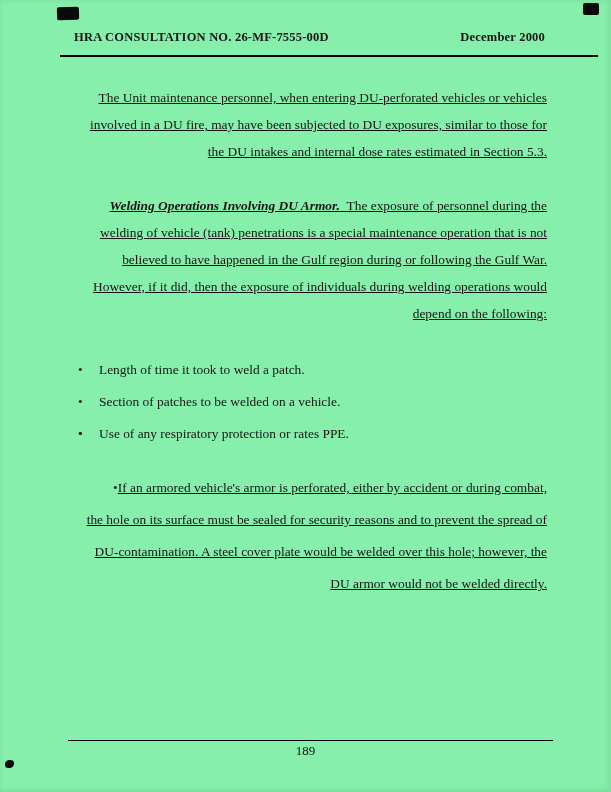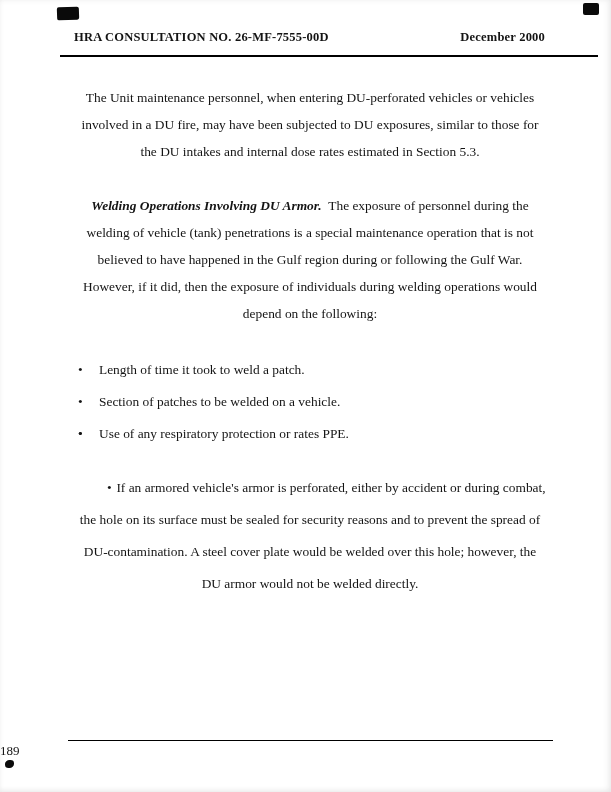--- a/index.html
+++ b/index.html
@@ -5,21 +5,21 @@
   html, body {
     margin: 0;
     padding: 0;
     background: #e9e9e7;
   }
   .page {
     position: relative;
     width: 611px;
     height: 792px;
     margin: 0 auto;
-    background: #ffffff;
+    background: #86efac;
     font-family: "Liberation Serif", "DejaVu Serif", serif;
     color: #141414;
     overflow: hidden;
     box-shadow: inset -3px 0 6px rgba(0,0,0,0.06), inset 0 -2px 5px rgba(0,0,0,0.05);
   }
   
   .artifact { position: absolute; background: #0a0a0a; }
   .artifact.tl { left: 57px; top: 7px; width: 22px; height: 13px; border-radius: 2px; transform: rotate(-2deg); }
   .artifact.tr { right: 12px; top: 3px; width: 16px; height: 12px; border-radius: 2px; }
   .artifact.bl { left: 5px; bottom: 24px; width: 9px; height: 8px; border-radius: 50% 40% 50% 40%; }
@@ -47,21 +47,22 @@
   .content {
     position: absolute;
     left: 73px;
     right: 64px;
     top: 84px;
     font-size: 13.4px;
   }
   .content p {
     margin: 0 0 27px 0;
     line-height: 27px;
-    text-align: center;
+    text-align: right;
+    text-decoration: underline;
   }
   .bi {
     font-weight: bold;
     font-style: italic;
   }
   ul.bullets {
     list-style: none;
     margin: 0 0 22px 0;
     padding: 0;
   }
@@ -91,21 +92,21 @@
     left: 68px;
     right: 58px;
     top: 740px;
     border-top: 1.5px solid #000;
   }
   .footer {
     position: absolute;
     left: 0;
     right: 0;
     top: 743px;
-    text-align: left;
+    text-align: center;
     font-size: 13px;
   }
 </style>
 </head>
 <body>
 
 <div class="page">
 
   <div class="artifact tl"></div>
   <div class="artifact tr"></div>

